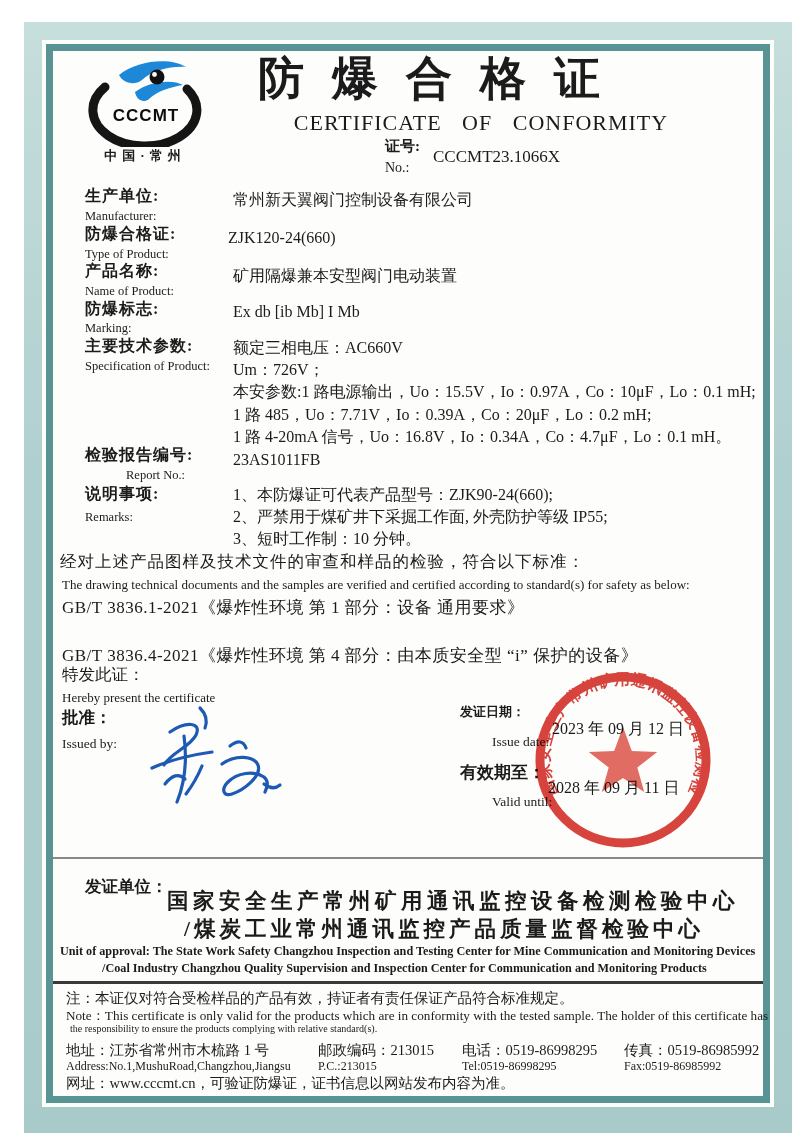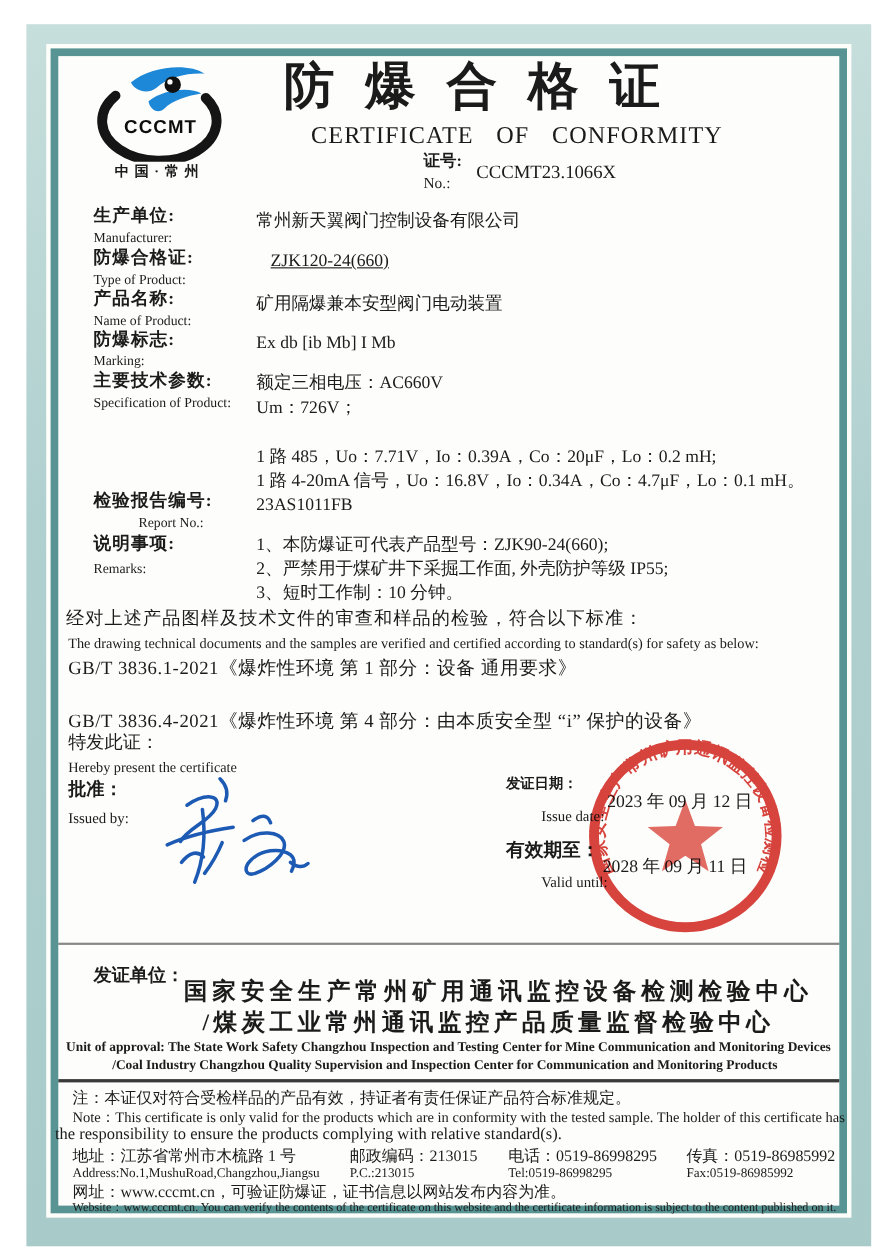--- a/index.html
+++ b/index.html
@@ -55,45 +55,46 @@
     <path d="M 20,32 A 52 36 0 1 0 102,34" fill="none" stroke="#151515" stroke-width="9" stroke-linecap="round"></path>
     <path d="M 34,20 C 52,5 86,2 101,12 C 86,11 68,15 57,25 C 49,31 38,28 34,20 Z" fill="#1e88d8"></path>
     <path d="M 50,37 C 64,26 88,24 98,30 C 86,32 72,36 64,44 C 58,49 51,44 50,37 Z" fill="#1e88d8"></path>
     <circle cx="72" cy="22" r="7.5" fill="#111"></circle>
     <circle cx="69.5" cy="19.5" r="2.4" fill="#fff"></circle>
     <text x="61" y="66" text-anchor="middle" font-family="Liberation Sans, DejaVu Sans, sans-serif" font-size="17" font-weight="bold" fill="#0d0d0d" letter-spacing="1">CCCMT</text>
   </svg>
   <div class="logo-region">中国·常州</div>
 
   <div class="abs title-cn" style="left:230px; top:48px; width:480px;">防爆合格证</div>
-  <div class="abs title-en" style="left:230px; top:110px; width:480px;">CERTIFICATE OF CONFORMITY</div>
+  <div class="abs title-en" style="left:241px; top:110px; width:480px;">CERTIFICATE OF CONFORMITY</div>
   <div class="abs" style="left:385px; top:137px; font-size:15px; font-weight:600;">证号:</div>
   <div class="abs" style="left:385px; top:160px; font-size:14px;">No.:</div>
   <div class="abs" style="left:433px; top:147px; font-size:17px;">CCCMT23.1066X</div>
 
   <div class="abs cnlabel" style="left:85px; top:186px;">生产单位:</div>
   <div class="abs enlabel" style="left:85px; top:209px;">Manufacturer:</div>
   <div class="abs val" style="left:233px; top:190px;">常州新天翼阀门控制设备有限公司</div>
 
   <div class="abs cnlabel" style="left:85px; top:224px;">防爆合格证:</div>
   <div class="abs enlabel" style="left:85px; top:247px;">Type of Product:</div>
-  <div class="abs val" style="left:246px; top:229px;text-decoration:underline;">ZJK120-24(660)</div>
+  <div class="abs val" style="left:228px; top:229px;">ZJK120-24(660)</div>
 
   <div class="abs cnlabel" style="left:85px; top:261px;">产品名称:</div>
   <div class="abs enlabel" style="left:85px; top:284px;">Name of Product:</div>
   <div class="abs val" style="left:233px; top:266px;">矿用隔爆兼本安型阀门电动装置</div>
 
   <div class="abs cnlabel" style="left:85px; top:299px;">防爆标志:</div>
   <div class="abs enlabel" style="left:85px; top:321px;">Marking:</div>
   <div class="abs val" style="left:233px; top:303px;">Ex db [ib Mb] I Mb</div>
 
   <div class="abs cnlabel" style="left:85px; top:336px;">主要技术参数:</div>
   <div class="abs enlabel" style="left:85px; top:359px;">Specification of Product:</div>
   <div class="abs val" style="left:233px; top:338px;">额定三相电压：AC660V</div>
   <div class="abs val" style="left:233px; top:360px;">Um：726V；</div>
+  <div class="abs val" style="left:233px; top:382px;">本安参数:1 路电源输出，Uo：15.5V，Io：0.97A，Co：10μF，Lo：0.1 mH;</div>
   <div class="abs val" style="left:233px; top:405px;">1 路 485，Uo：7.71V，Io：0.39A，Co：20μF，Lo：0.2 mH;</div>
   <div class="abs val" style="left:233px; top:427px;">1 路 4-20mA 信号，Uo：16.8V，Io：0.34A，Co：4.7μF，Lo：0.1 mH。</div>
 
   <div class="abs cnlabel" style="left:85px; top:445px;">检验报告编号:</div>
   <div class="abs enlabel" style="left:85px; top:468px;margin-left:41px;">Report No.:</div>
   <div class="abs val" style="left:233px; top:451px;">23AS1011FB</div>
 
   <div class="abs cnlabel" style="left:85px; top:484px;">说明事项:</div>
   <div class="abs enlabel" style="left:85px; top:510px;">Remarks:</div>
   <div class="abs val" style="left:233px; top:485px;">1、本防爆证可代表产品型号：ZJK90-24(660);</div>
@@ -147,28 +148,27 @@
   <div class="abs" style="left:85px; top:876px; font-size:16.5px; font-weight:600;">发证单位：</div>
   <div class="abs unit-line1" style="left:167px; top:886px;">国家安全生产常州矿用通讯监控设备检测检验中心</div>
   <div class="abs unit-line2" style="left:184px; top:914px;">/煤炭工业常州通讯监控产品质量监督检验中心</div>
   <div class="abs unit-en" style="left:60px; top:944px;">Unit of approval: The State Work Safety Changzhou Inspection and Testing Center for Mine Communication and Monitoring Devices</div>
   <div class="abs unit-en" style="left:102px; top:961px;">/Coal Industry Changzhou Quality Supervision and Inspection Center for Communication and Monitoring Products</div>
 
   <div class="rule" style="top:981px; height:3px;"></div>
 
   <div class="abs foot-cn" style="left:66px; top:989px;">注：本证仅对符合受检样品的产品有效，持证者有责任保证产品符合标准规定。</div>
   <div class="abs" style="left:66px; top:1007px; font-size:13.2px;">Note：This certificate is only valid for the products which are in conformity with the tested sample. The holder of this certificate has</div>
-  <div class="abs" style="left:50px; top:1023px; font-size:15px;">the responsibility to ensure the products complying with relative standard(s).</div>
+  <div class="abs" style="left:70px; top:1023px; font-size:10px;">the responsibility to ensure the products complying with relative standard(s).</div>
 
   <div class="abs foot-cn" style="left:66px; top:1041px;">地址：江苏省常州市木梳路 1 号</div>
   <div class="abs foot-cn" style="left:318px; top:1041px;">邮政编码：213015</div>
   <div class="abs foot-cn" style="left:462px; top:1041px;">电话：0519-86998295</div>
   <div class="abs foot-cn" style="left:624px; top:1041px;">传真：0519-86985992</div>
 
   <div class="abs foot-en" style="left:66px; top:1059px;">Address:No.1,MushuRoad,Changzhou,Jiangsu</div>
   <div class="abs foot-en" style="left:318px; top:1059px;">P.C.:213015</div>
   <div class="abs foot-en" style="left:462px; top:1059px;">Tel:0519-86998295</div>
   <div class="abs foot-en" style="left:624px; top:1059px;">Fax:0519-86985992</div>
 
   <div class="abs foot-cn" style="left:66px; top:1074px;">网址：www.cccmt.cn，可验证防爆证，证书信息以网站发布内容为准。</div>
-  <div class="abs" style="left:66px; top:1090px; font-size:11px;">Website：www.cccmt.cn. You can verify the contents of the certificate on this website and the certificate information is subject to the content published on it.</div>
 
 </div>
 
 </body></html>

